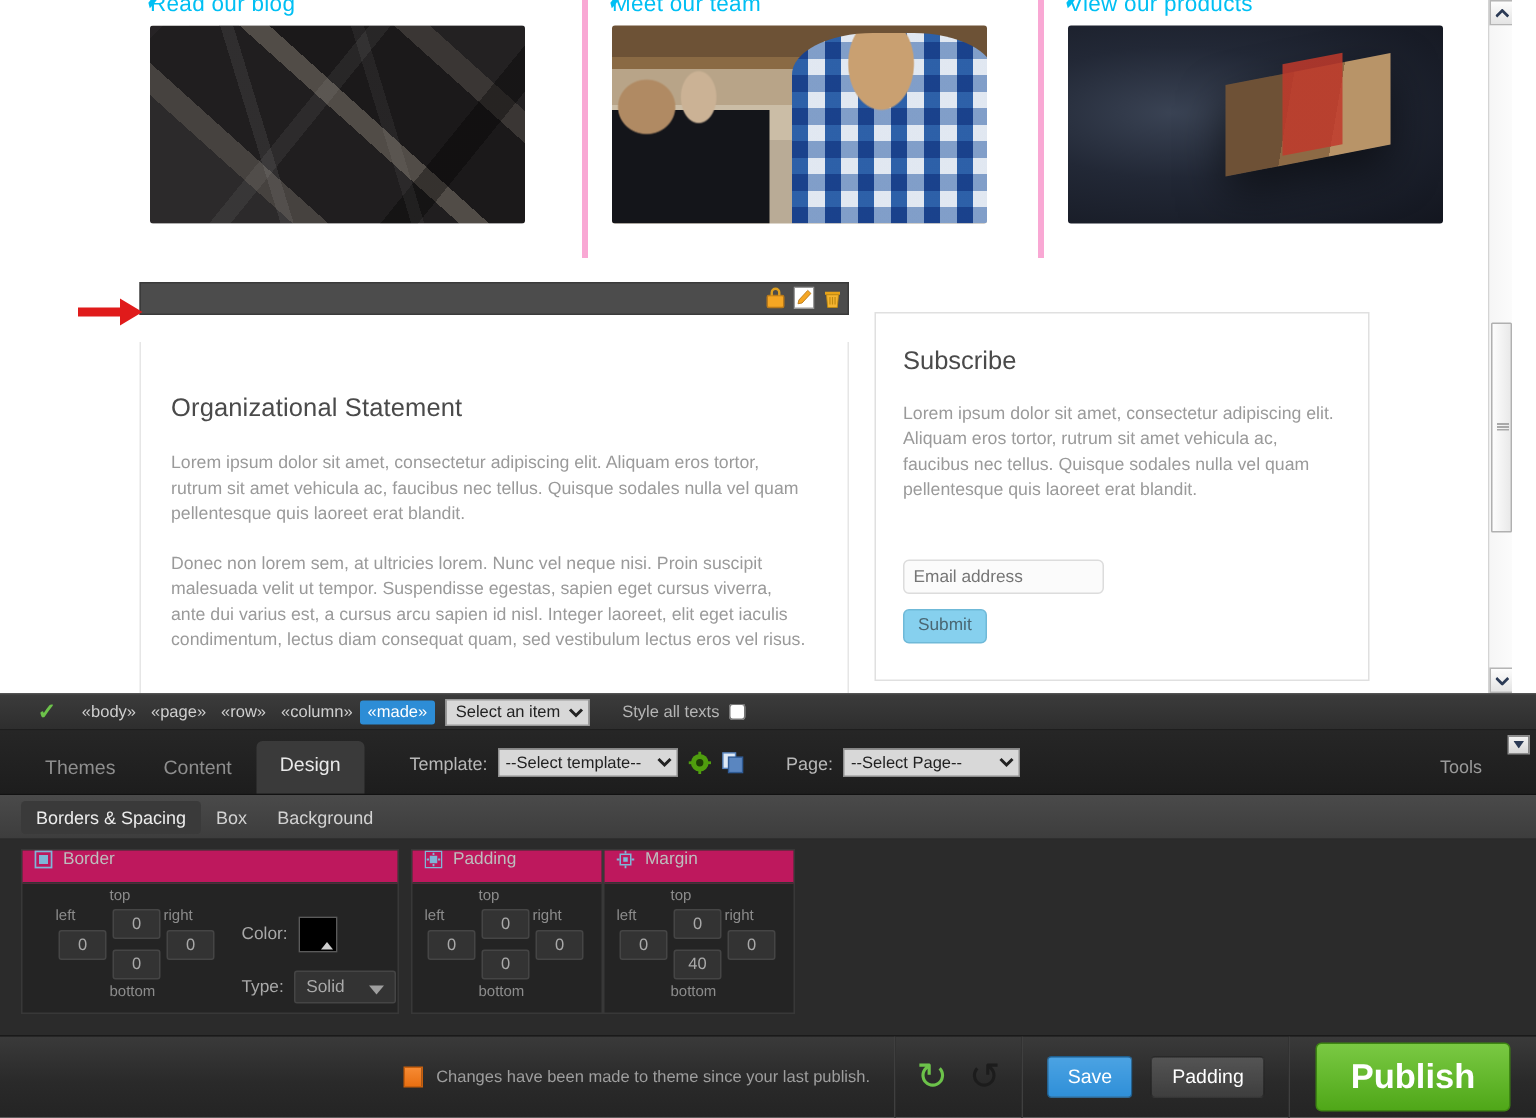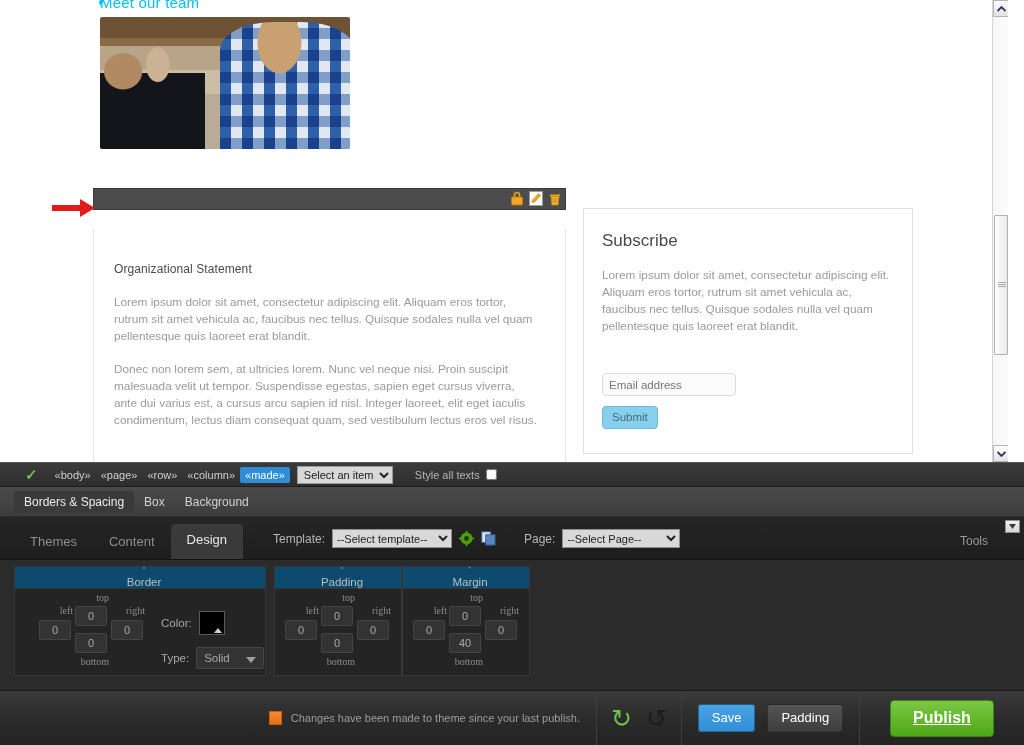--- a/index.html
+++ b/index.html
@@ -162,21 +162,21 @@
     position: absolute;
     left: 93px; top: 228px;
     width: 473px; height: 234px;
     background: #fff;
     border-left: 1px solid #e6e6e6;
     border-right: 1px solid #e6e6e6;
     padding: 26px 26px 0 20px;
   }
   #org-card h2 {
     margin: 8px 0 18px 0;
-    font-size: 12px;
+    font-size: 17px;
     font-weight: normal;
     color: #4a4a4a;
     letter-spacing: .1px;
   }
   #org-card p {
     margin: 0 0 16px 0;
     font-size: 11.8px;
     line-height: 17px;
     color: #9a9a9a;
   }
@@ -380,42 +380,41 @@
     background: #242424;
     border: 1px solid #383838;
     height: 110px;
     position: relative;
   }
   .panel.border-p { width: 252px; }
   .panel.padding-p { width: 128px; margin-left: 8px; }
   .panel.margin-p { width: 128px; }
   .panel-head {
     height: 22px;
-    background: #0c4a6e;
+    background: #be185d;
     border-bottom: 1px solid #343434;
-    display: flex; align-items: center; gap: 7px;
+    display: flex; gap: 7px;
     padding-left: 8px;
-    color: #bdbdbd; font-size: 11.5px; flex-direction: column;
+    color: #bdbdbd; font-size: 11.5px;
   }
   .panel-body { position: relative; height: 87px; }
 
   .boxfield {
     position: absolute;
     width: 32px; height: 20px;
     background: #333333;
     border: 1px solid #454545;
     border-radius: 2px;
     color: #a9a9a9; font-size: 11px;
     text-align: center; line-height: 18px;
   }
   .boxlabel {
     position: absolute;
     color: #8c8c8c; font-size: 10px;
-    text-align: right;
-    font-family: Liberation Serif, serif;
+    text-align: left;
   }
 
   .color-row, .type-row {
     position: absolute;
     display: flex; align-items: center; gap: 7px;
     color: #a9a9a9; font-size: 11.5px;
   }
   .color-row { left: 146px; top: 22px; justify-content: flex-end; }
   .type-row { left: 146px; top: 58px; }
   .swatch {
@@ -472,45 +471,62 @@
     border-radius: 3px; font-size: 13px;
     padding: 5px 13px 6px 13px;
     cursor: pointer; color: #fff;
     border: 1px solid rgba(0,0,0,.35);
   }
   .btn.save { background: linear-gradient(180deg,#4ba3e3,#2f8fd8); }
   .btn.revert { background: linear-gradient(180deg,#545454,#3e3e3e); }
   #ab-publish { width: 164px; }
   .btn.publish {
     background: linear-gradient(180deg,#7ac943,#4fa718);
-    font-size: 16px; font-weight: bold;
+    font-size: 23px; font-weight: bold;
     padding: 8px 22px 9px 22px;
     border: 1px solid #3d8512;
     border-radius: 4px;
-    text-decoration: underline;
   }
 </style>
 </head>
 <body>
 
 <div id="preview">
 
   <div class="promo-row">
-
 
     <div class="promo-col">
       <span class="promo-link">
         <svg class="pen" viewBox="0 0 12 14">
           <path d="M2 13 L1 9 L8 0 L11 2 L4 11 Z" fill="#00bff3"></path>
         </svg>
+        <span>Read our blog</span>
+      </span>
+      <div class="promo-thumb img-cards"></div>
+    </div>
+
+    <div class="promo-col">
+      <span class="promo-link">
+        <svg class="pen" viewBox="0 0 12 14">
+          <path d="M2 13 L1 9 L8 0 L11 2 L4 11 Z" fill="#00bff3"></path>
+        </svg>
         <span>Meet our team</span>
       </span>
       <div class="promo-thumb img-team"></div>
     </div>
 
+    <div class="promo-col">
+      <span class="promo-link">
+        <svg class="pen" viewBox="0 0 12 14">
+          <path d="M2 13 L1 9 L8 0 L11 2 L4 11 Z" fill="#00bff3"></path>
+        </svg>
+        <span>View our products</span>
+      </span>
+      <div class="promo-thumb img-gift"></div>
+    </div>
   </div>
 
   <div id="sel-widget">
     <div class="sel-bar">
       <div class="sel-tools">
         <svg class="ico" viewBox="0 0 14 15">
           <rect x="1.5" y="6" width="11" height="8" rx="1" fill="#f5a623" stroke="#b9791a"></rect>
           <path d="M4.5 6 V4 a2.5 2.5 0 0 1 5 0 V6" fill="none" stroke="#e0a020" stroke-width="1.6"></path>
         </svg>
         <svg class="ico" viewBox="0 0 14 15">
@@ -573,26 +589,20 @@
     <span class="crumb">«row»</span>
     <span class="crumb">«column»</span>
     <span class="crumb active">«made»</span>
     <select class="sel-item">
       <option>Select an item</option>
     </select>
     <label class="style-all">
       <span>Style all texts</span>
       <input type="checkbox" style="">
     </label>
-  </div>
-
-  <div id="subtabs">
-    <div class="subtab active">Borders &amp; Spacing</div>
-    <div class="subtab">Box</div>
-    <div class="subtab">Background</div>
   </div>
 
   <div id="tabbar">
     <div class="maintab">Themes</div>
     <div class="maintab">Content</div>
     <div class="maintab active">Design</div>
 
     <div class="tb-group" id="tpl-group">
       <span>Template:</span>
       <select class="drop" style="width:120px">
@@ -622,20 +632,26 @@
     </div>
 
     <div class="tools-label">Tools</div>
     <div class="collapse-btn">
       <svg width="7" height="5" viewBox="0 0 7 5">
         <path d="M0 0 L7 0 L3.5 5 Z" fill="#2b3a55"></path>
       </svg>
     </div>
   </div>
 
+  <div id="subtabs">
+    <div class="subtab active">Borders &amp; Spacing</div>
+    <div class="subtab">Box</div>
+    <div class="subtab">Background</div>
+  </div>
+
   <div id="panels">
 
     <div class="panel border-p">
       <div class="panel-head">
         <svg width="12" height="12" viewBox="0 0 12 12">
           <rect x="0.5" y="0.5" width="11" height="11" fill="none" stroke="#7fb6d8" stroke-width="1.4"></rect>
           <rect x="3" y="3" width="6" height="6" fill="#7fb6d8"></rect>
         </svg>
         <span>Border</span>
       </div>

